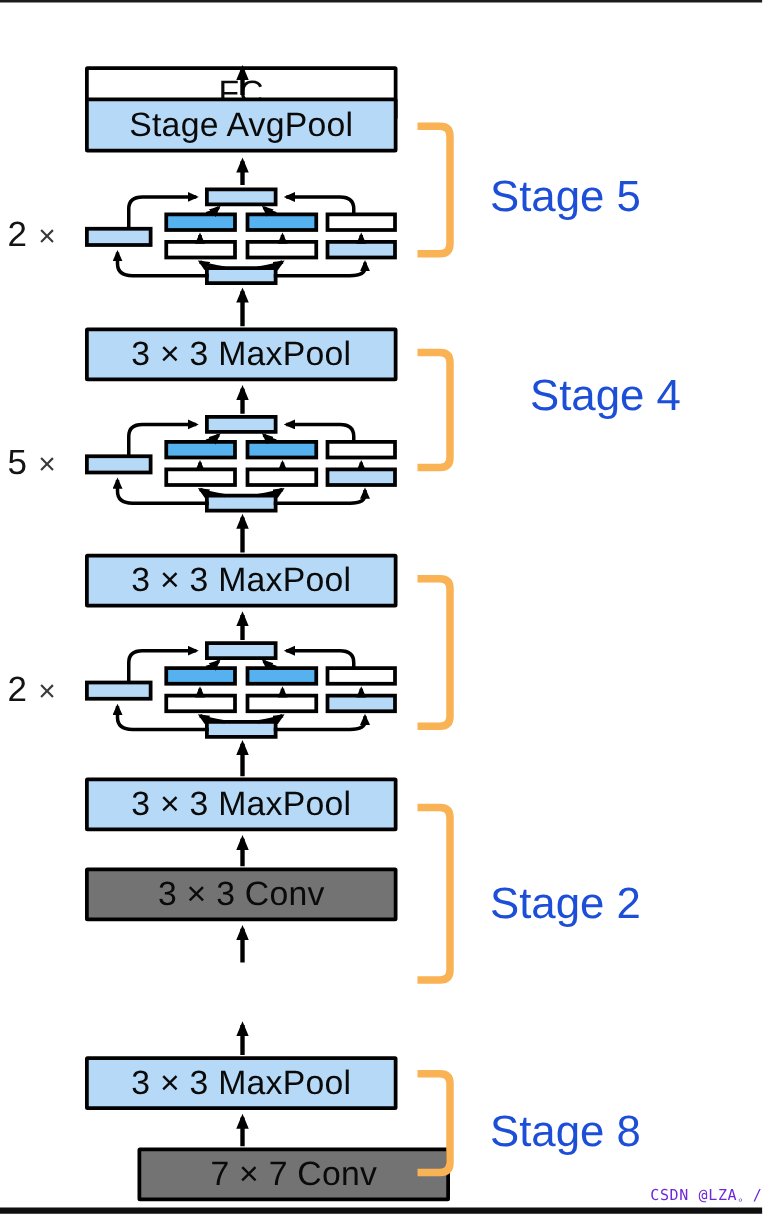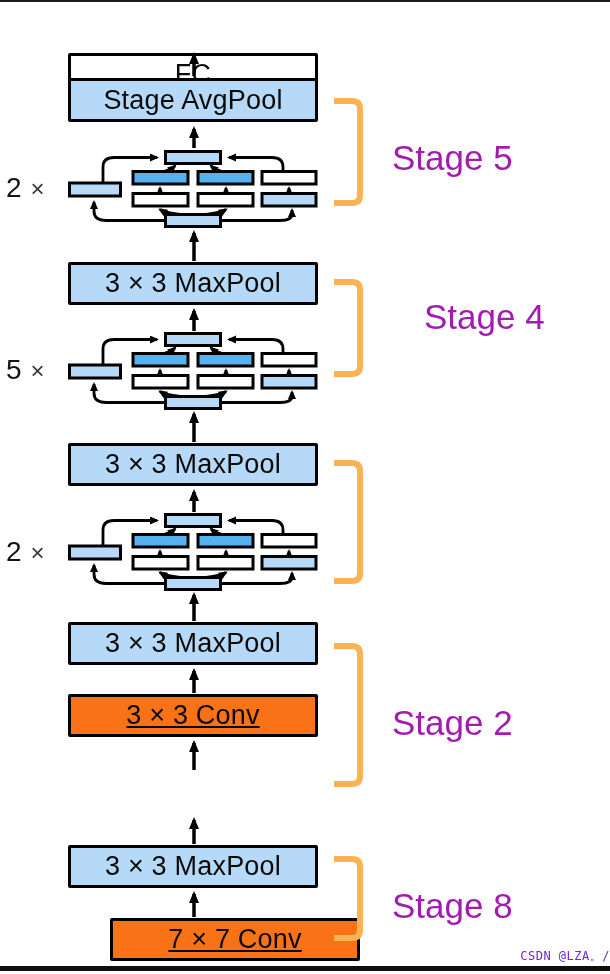--- a/index.html
+++ b/index.html
@@ -9,24 +9,24 @@
   }
   .topline{position:absolute;top:0;left:0;width:610px;height:2px;background:#1c1c1c;}
   .bottombar{position:absolute;top:966px;left:0;width:610px;height:5px;background:#0f0f0f;}
   .box{
     position:absolute;left:68px;width:250px;height:43px;box-sizing:border-box;
     border:3px solid #000;border-radius:2px;background:#fff;
     display:flex;align-items:center;justify-content:center;
     font-size:27px;color:#0a0a0a;letter-spacing:0.2px;white-space:nowrap;
   }
   .box.light{background:#B5D9F6;}
-  .box.dark{background:#f97316;text-decoration:underline;}
+  .box.dark{background:#737373;}
   .stage-label{
     position:absolute;left:392px;width:200px;height:42px;line-height:42px;
-    font-size:35px;color:#a21caf;white-space:nowrap;
+    font-size:35px;color:#1d4ed8;white-space:nowrap;
   }
   .mult{
     position:absolute;left:6px;width:70px;height:40px;line-height:40px;
     font-size:28px;color:#141414;white-space:nowrap;
   }
   .mult .sym{font-size:24px;color:#3a3a3a;margin-left:9px;}
   .overlay{position:absolute;top:0;left:0;pointer-events:none;}
   .watermark{
     position:absolute;top:948px;right:0px;height:16px;line-height:16px;
     font-family:"DejaVu Sans Mono",monospace;font-size:12px;color:#6d28d9;

